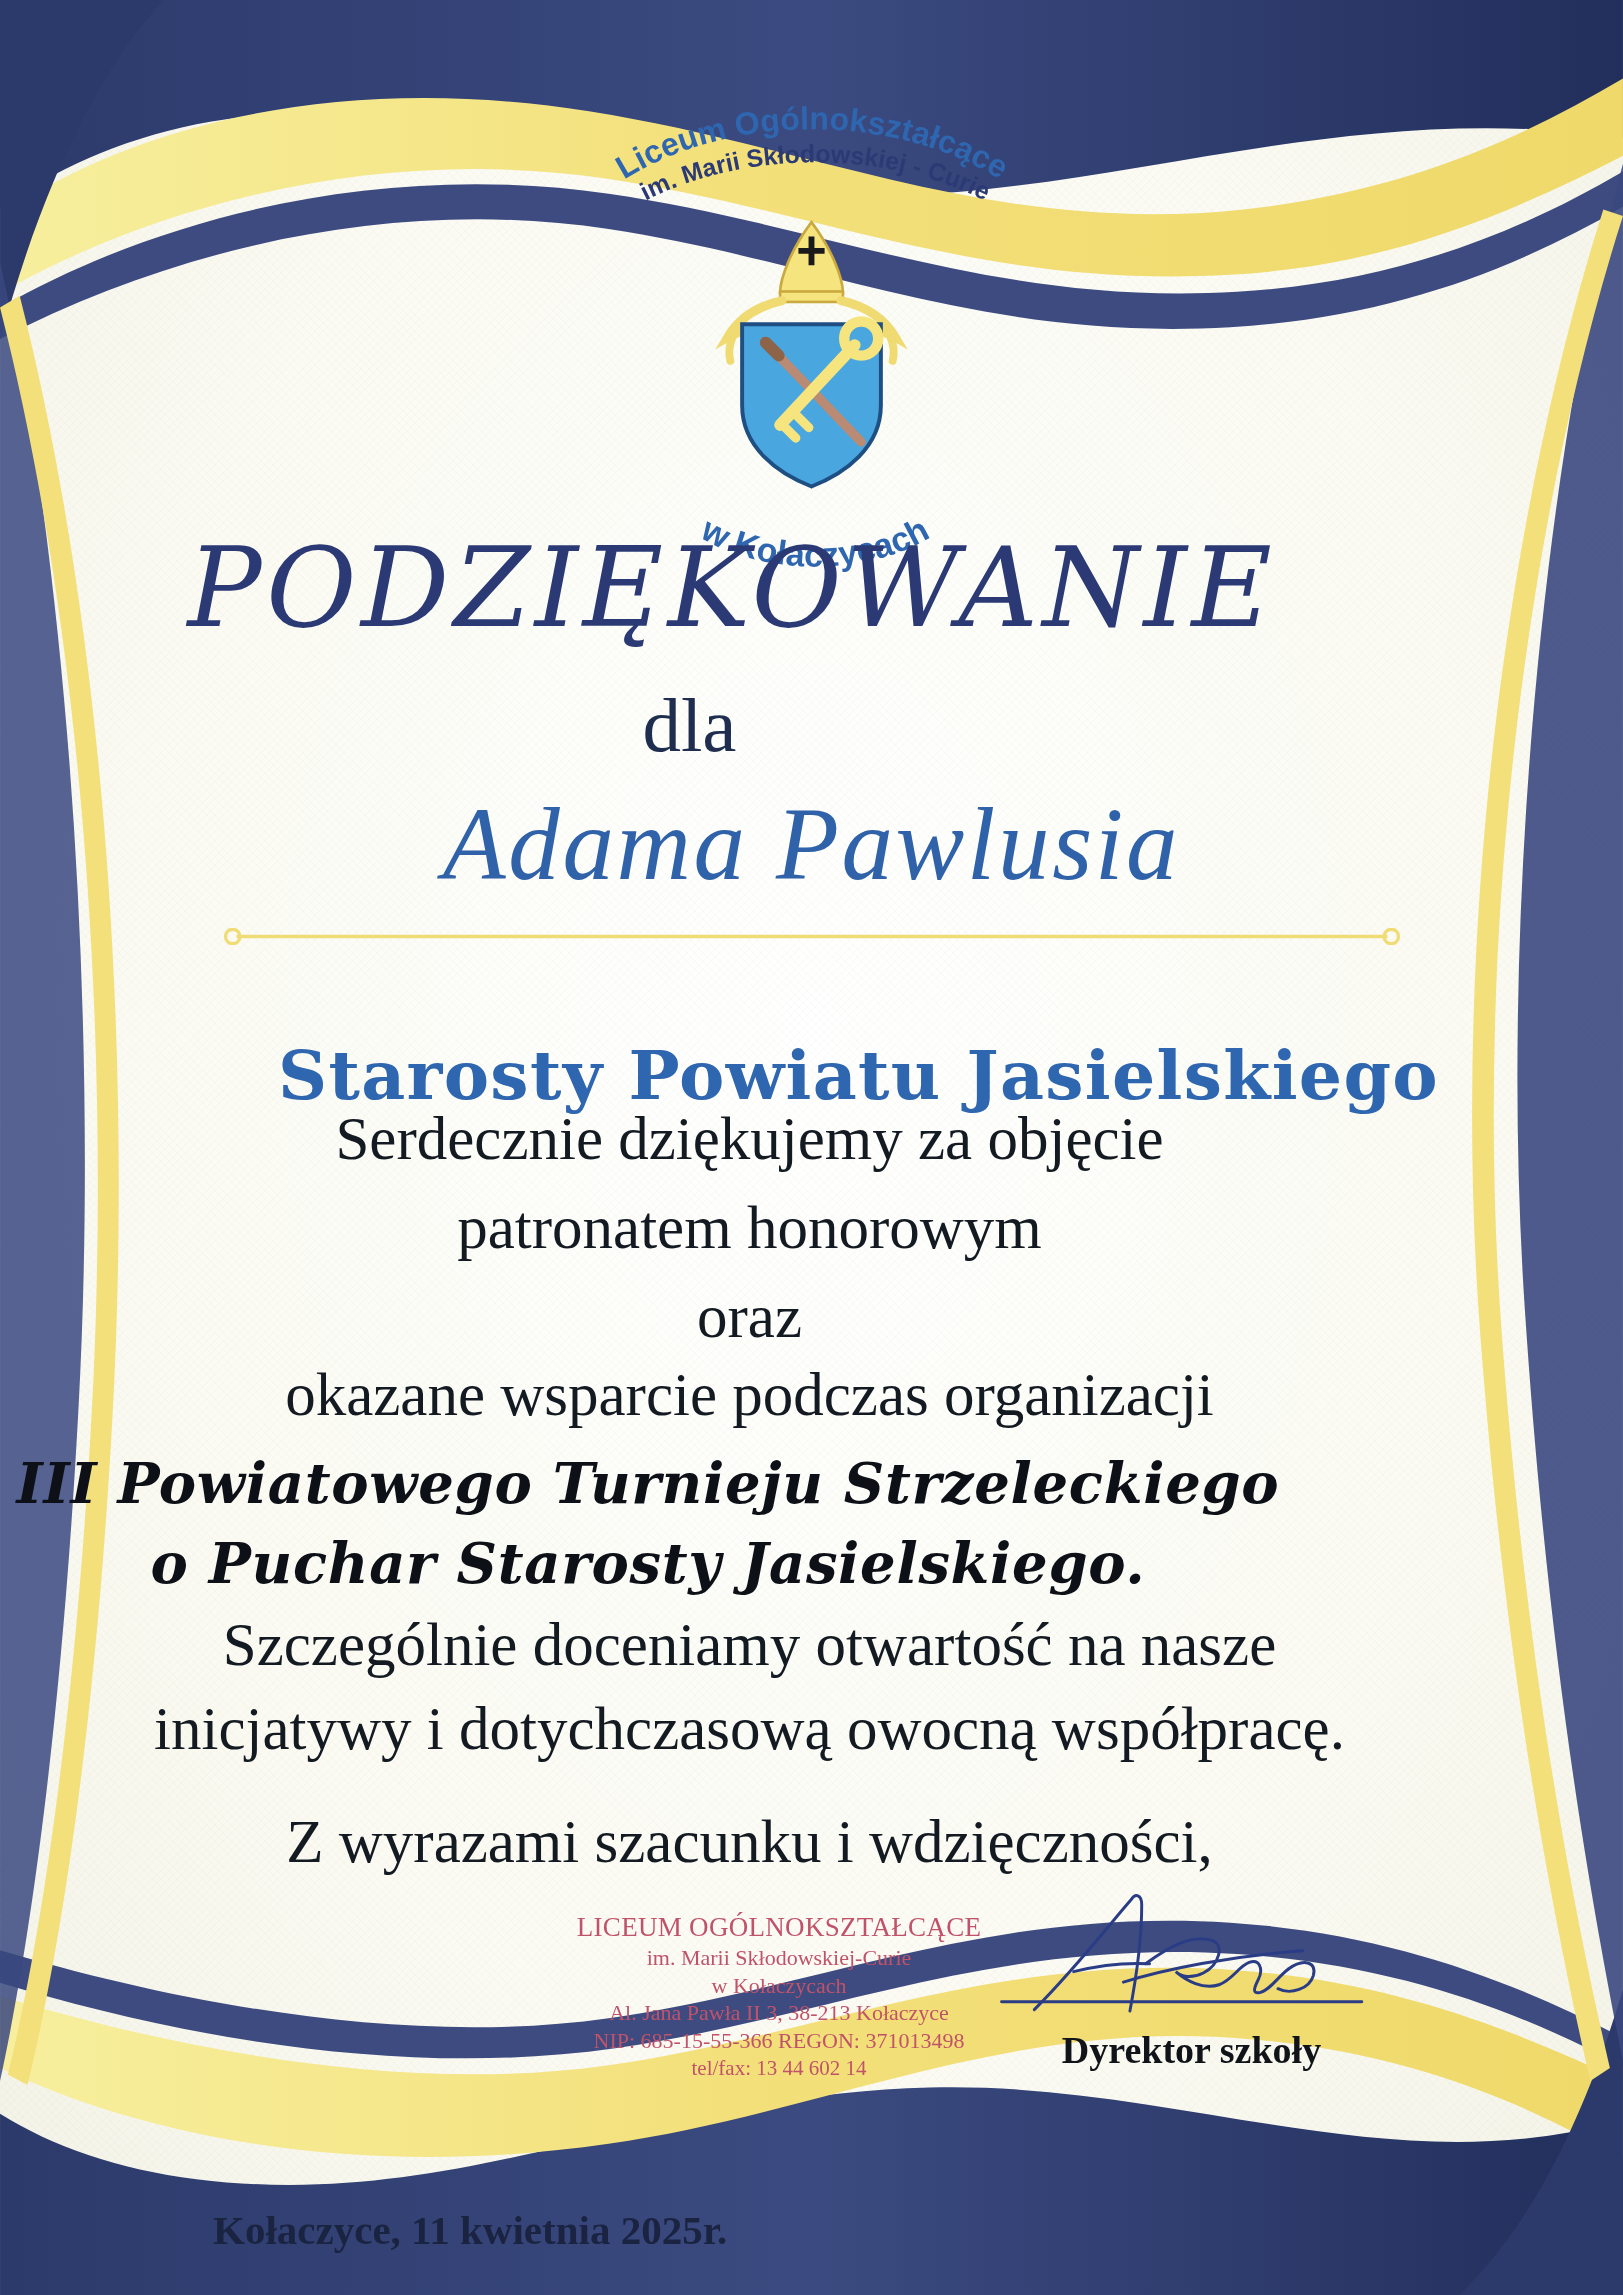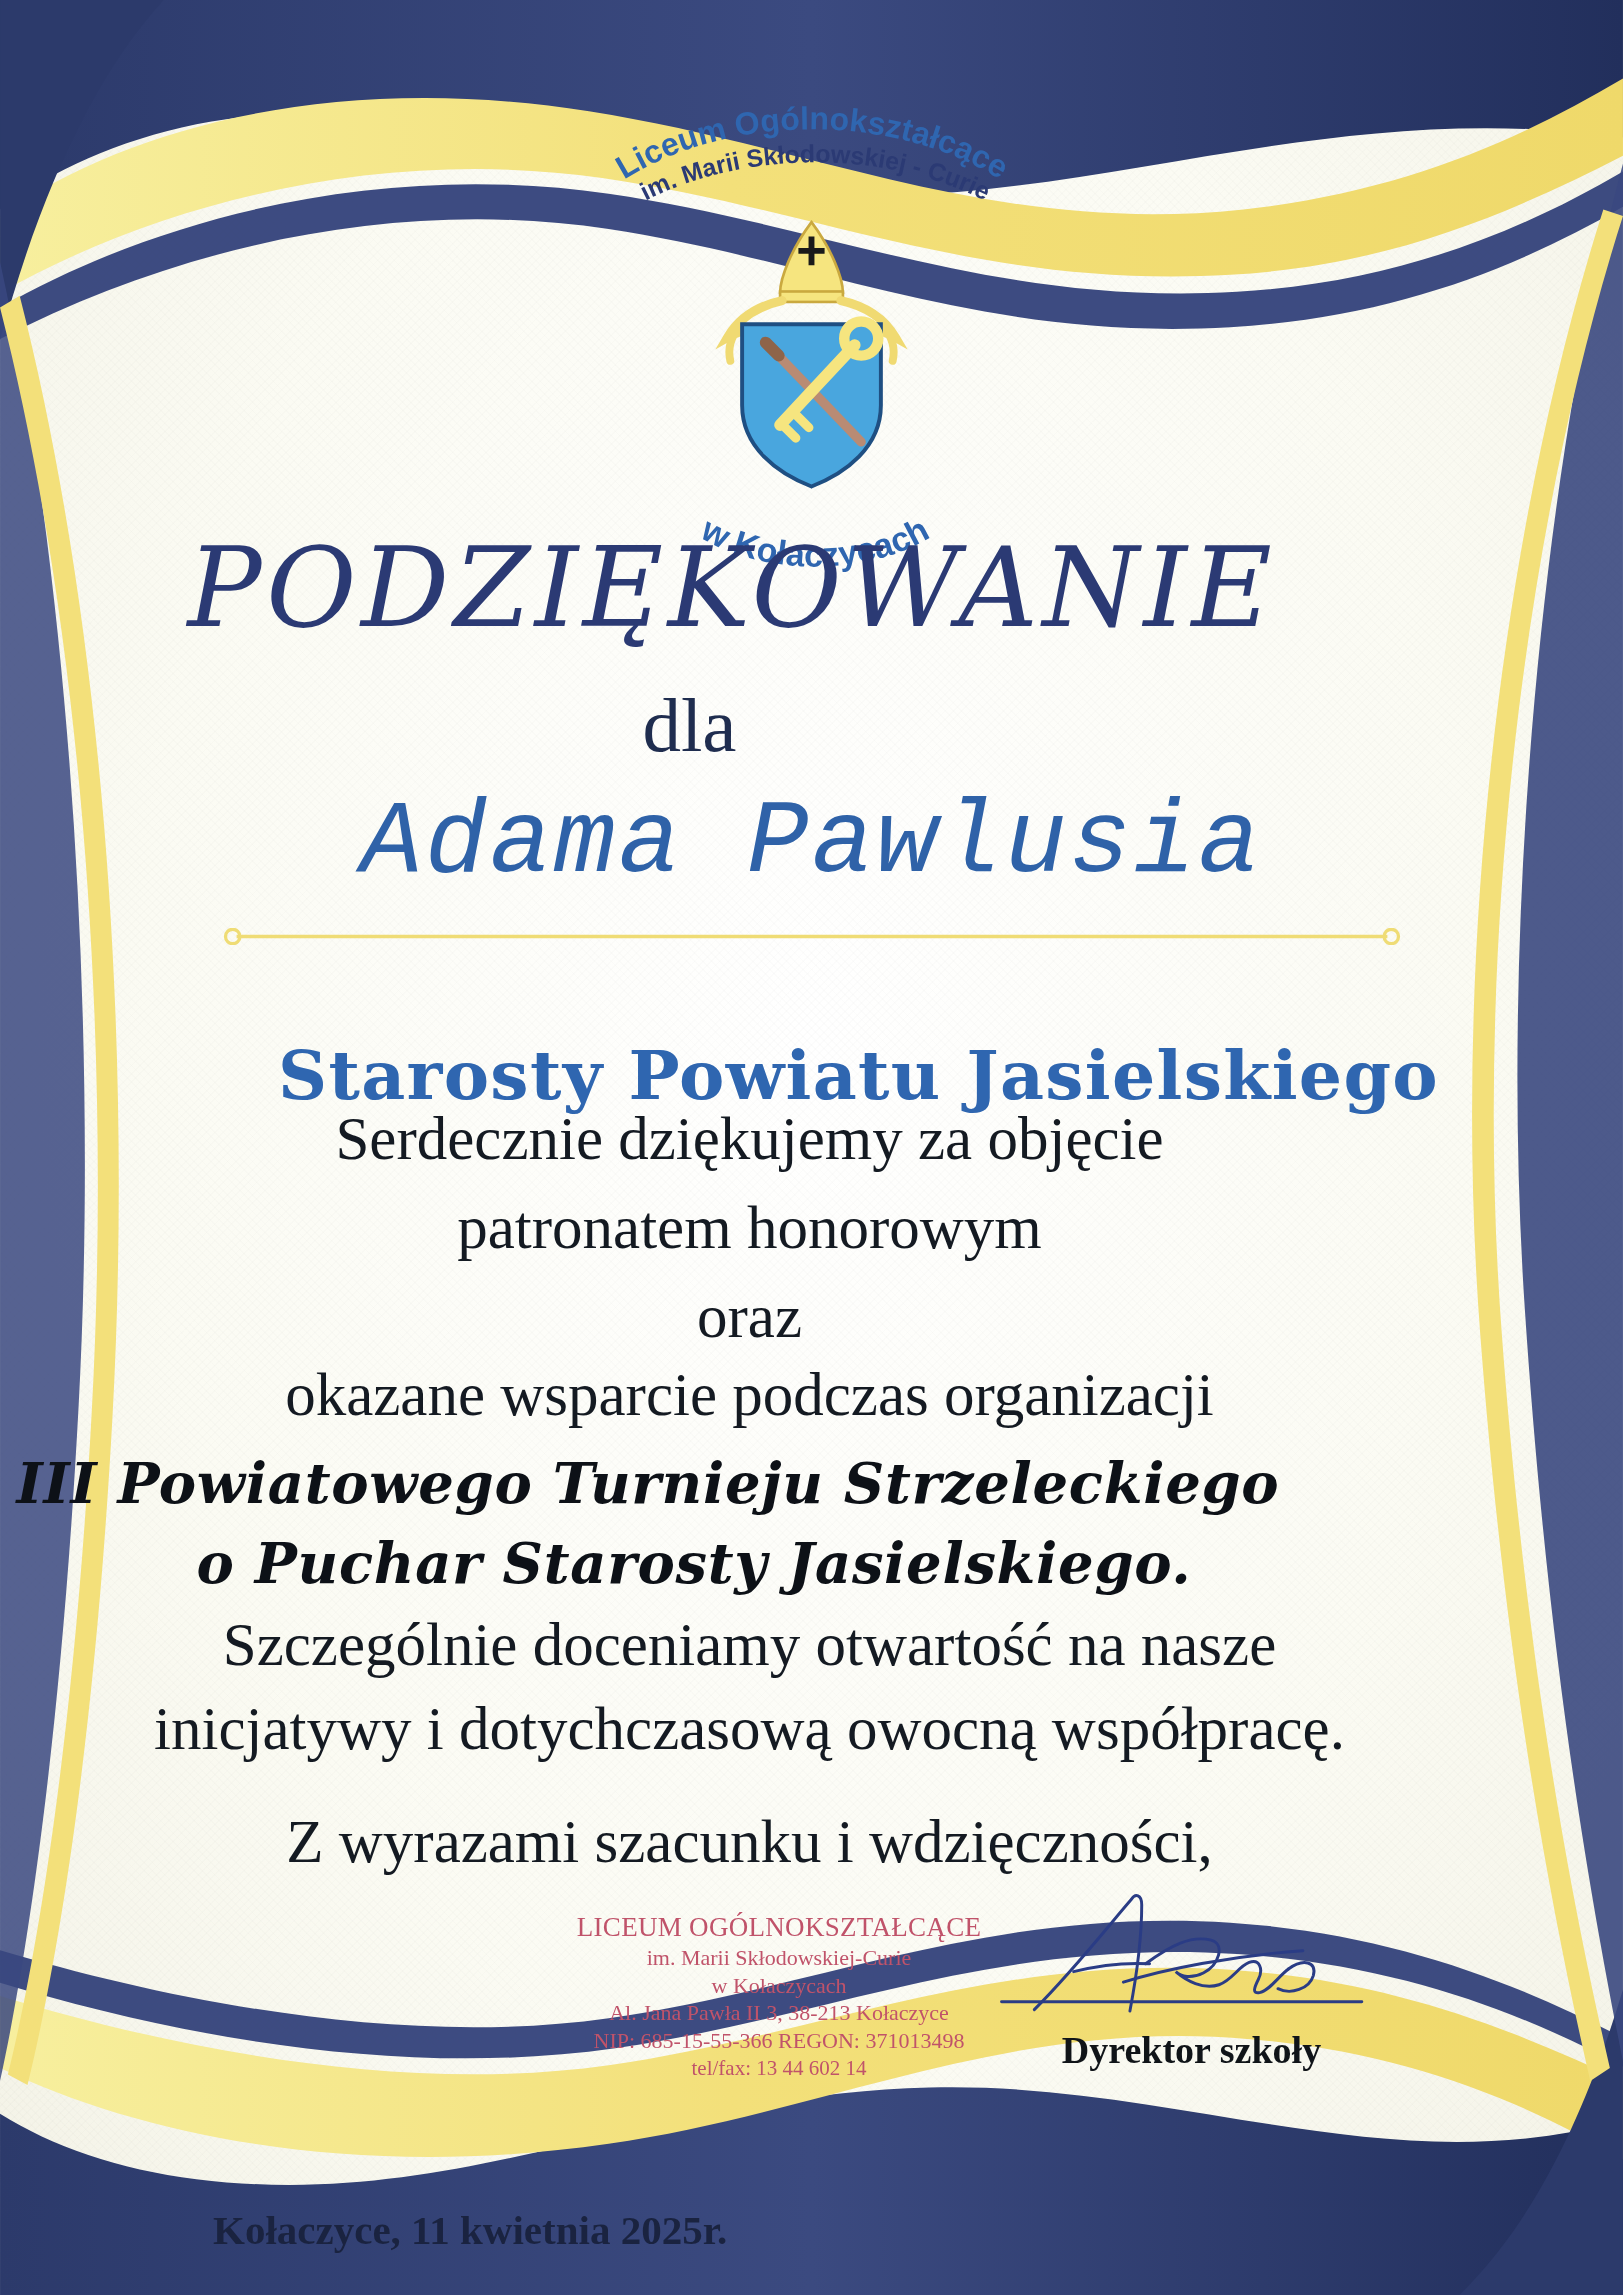--- a/index.html
+++ b/index.html
@@ -98,21 +98,21 @@
     font-family: "Liberation Serif", serif;
     font-size: 77px;
     color: #1f2d4f;
   }
 
   .recipient {
     position: absolute;
     left: 0;
     top: 785px;
     width: 1623px;
-    font-family: Liberation Mono, monospace;
+    font-family: Liberation Serif, serif;
     font-style: italic;
     font-size: 103px;
     color: #2f62a8;
     letter-spacing: 2.6px;
   }
 
   
   .divider {
     position: absolute;
     left: 50%;
@@ -154,21 +154,21 @@
     left: 0;
     width: 1296px;
     font-family: "DejaVu Serif", serif;
     font-style: italic;
     font-weight: bold;
     font-size: 56px;
     color: #0d1117;
     letter-spacing: 0.7px;
   }
   .event-line.e1 { top: 1450px; }
-  .event-line.e2 { top: 1530px; margin-left: 46px; }
+  .event-line.e2 { top: 1530px; }
 
   .body-line.l5 { top: 1610px; }
   .body-line.l6 { top: 1694px; }
   .body-line.l7 { top: 1807px; }
 
   
   .stamp {
     position: absolute;
     left: 576px;
     top: 1910px;

